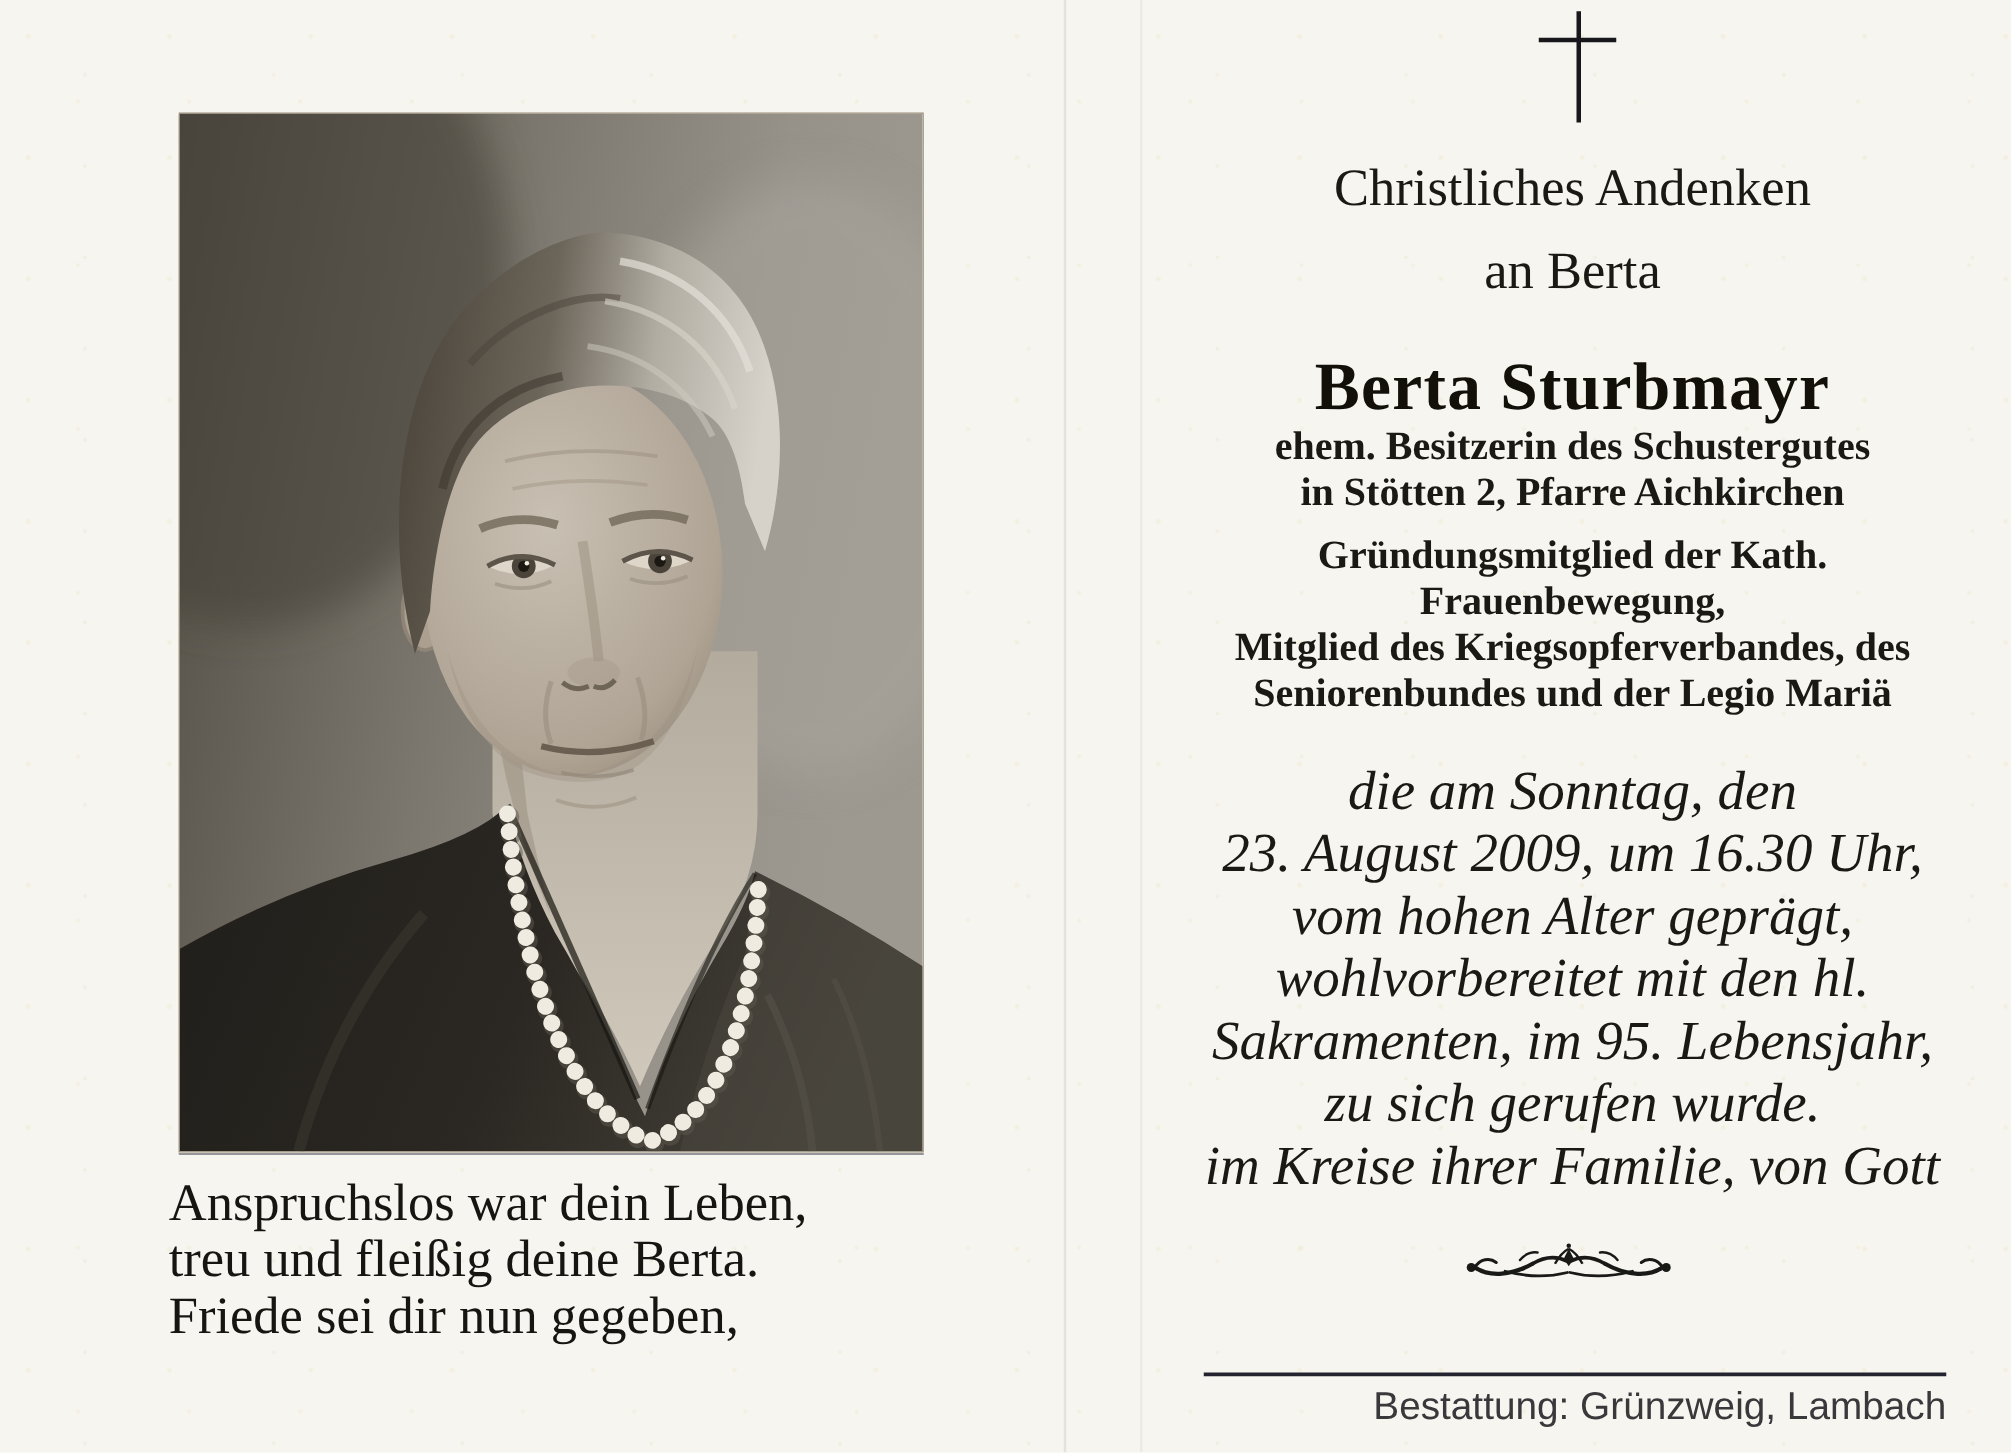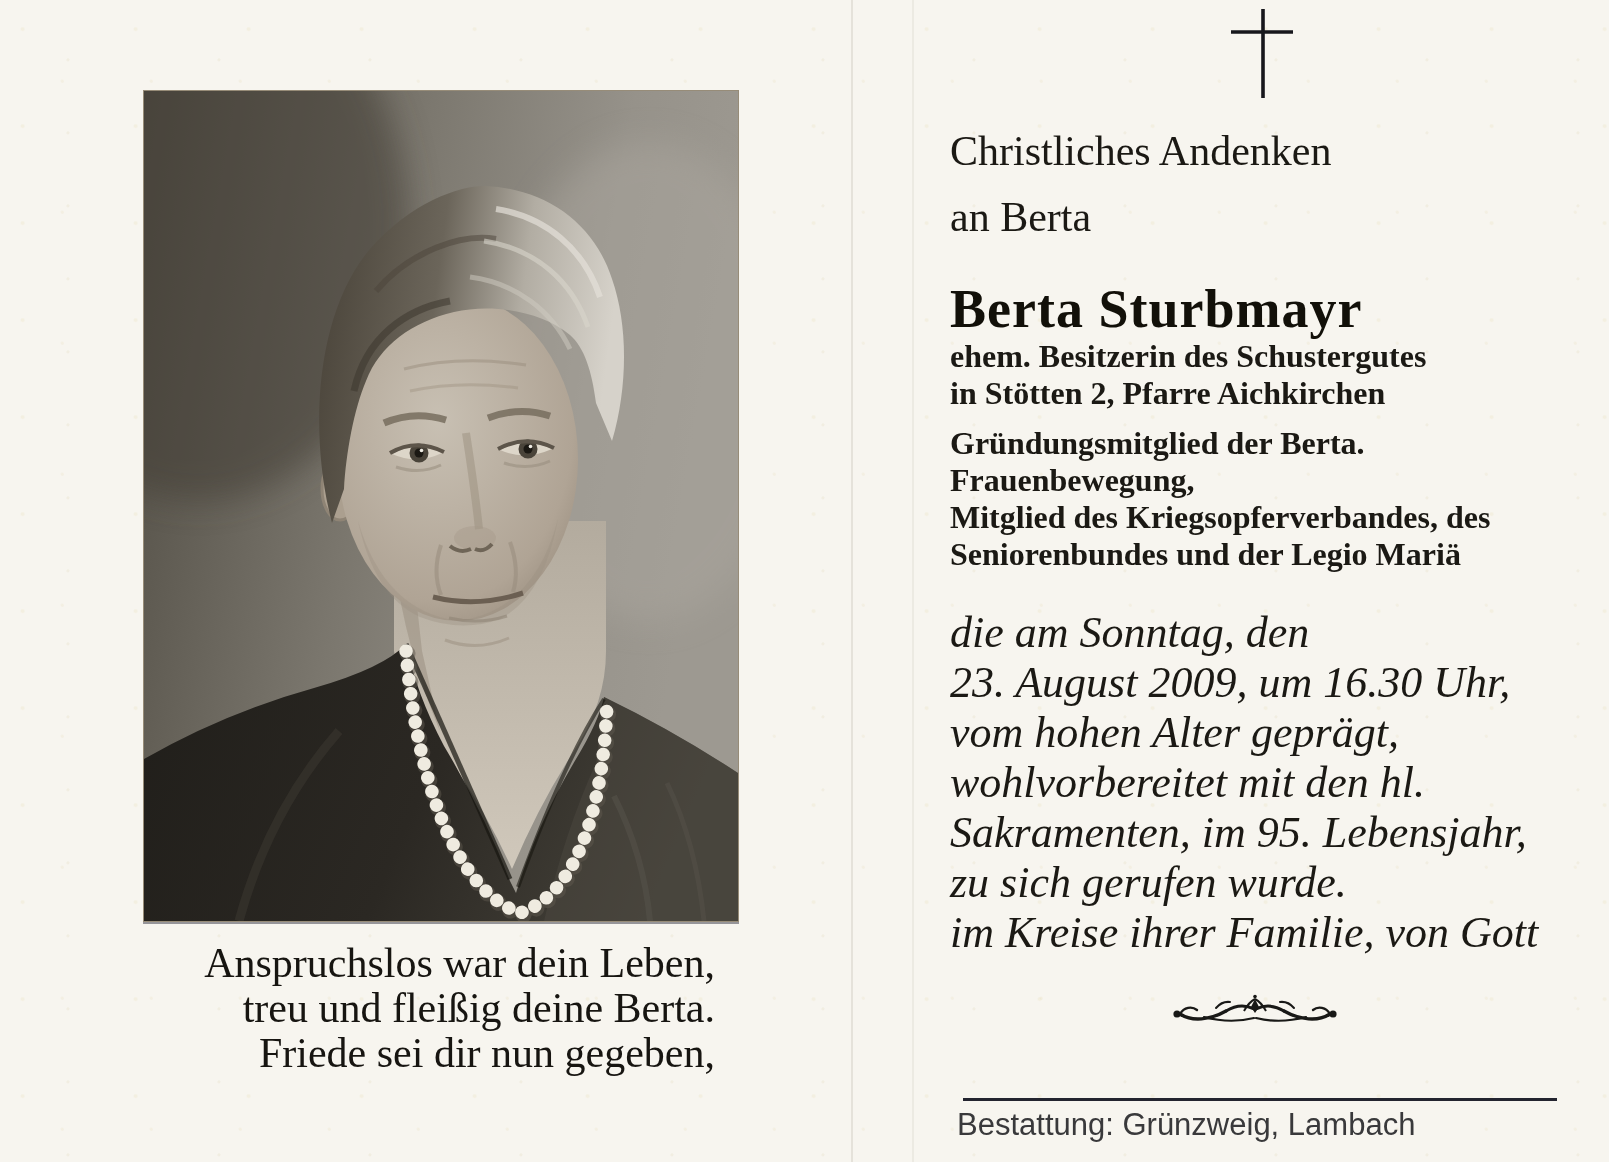--- a/index.html
+++ b/index.html
@@ -26,37 +26,37 @@
   .photo{
     position:absolute;left:143px;top:90px;width:594px;height:830px;
     border:1px solid #978c78;box-sizing:content-box;
     box-shadow:0 2px 0 rgba(30,34,48,.45);
   }
   .photo svg{display:block;width:100%;height:100%;}
 
   
   .poem{
     position:absolute;left:135px;top:941px;width:580px;
-    text-align:right;font-size:42px;line-height:45px;color:#171511;
+    text-align:left;font-size:42px;line-height:45px;color:#171511;
   }
 
   
   .cross{position:absolute;left:1226px;top:6px;width:70px;height:96px;}
-  .rc{position:absolute;left:950px;width:616px;text-align:left;}
+  .rc{position:absolute;left:950px;width:616px;text-align:center;}
   .hdr{font-size:42px;line-height:46px;}
   .hdr1{top:128px;}
   .hdr2{top:194px;}
   .name{top:276px;font-size:54px;line-height:66px;font-weight:700;color:#121009;letter-spacing:1px;}
   .subtitle{top:338px;font-size:32px;line-height:37px;font-weight:700;}
   .memberships{top:425px;font-size:32px;line-height:37px;font-weight:700;}
   .announce{top:608px;font-size:44px;line-height:50px;font-style:italic;}
   .ornament{position:absolute;left:1170px;top:994px;width:170px;height:32px;}
   .rule{position:absolute;left:963px;top:1098px;width:594px;height:3px;background:#23242f;}
   .funeral{
-    position:absolute;left:957px;top:1106px;width:600px;text-align:left;
+    position:absolute;left:957px;top:1106px;width:600px;text-align:right;
     font-family:"Liberation Sans", sans-serif;font-size:31px;line-height:38px;color:#39393b;
   }
 </style>
 </head>
 <body>
 
 <div class="card">
 
   <div class="fold f1"></div>
   <div class="fold f2"></div>
@@ -183,21 +183,21 @@
   <div class="rc hdr hdr2">an Berta</div>
 
   <div class="rc name">Berta Sturbmayr</div>
 
   <div class="rc subtitle">
     <div>ehem. Besitzerin des Schustergutes</div>
     <div>in Stötten 2, Pfarre Aichkirchen</div>
   </div>
 
   <div class="rc memberships">
-    <div>Gründungsmitglied der Berta.</div>
+    <div>Gründungsmitglied der Kath.</div>
     <div>Frauenbewegung,</div>
     <div>Mitglied des Kriegsopferverbandes, des</div>
     <div>Seniorenbundes und der Legio Mariä</div>
   </div>
 
   <div class="rc announce">
     <div>die am Sonntag, den</div>
     <div>23. August 2009, um 16.30 Uhr,</div>
     <div>vom hohen Alter geprägt,</div>
     <div>wohlvorbereitet mit den hl.</div>

